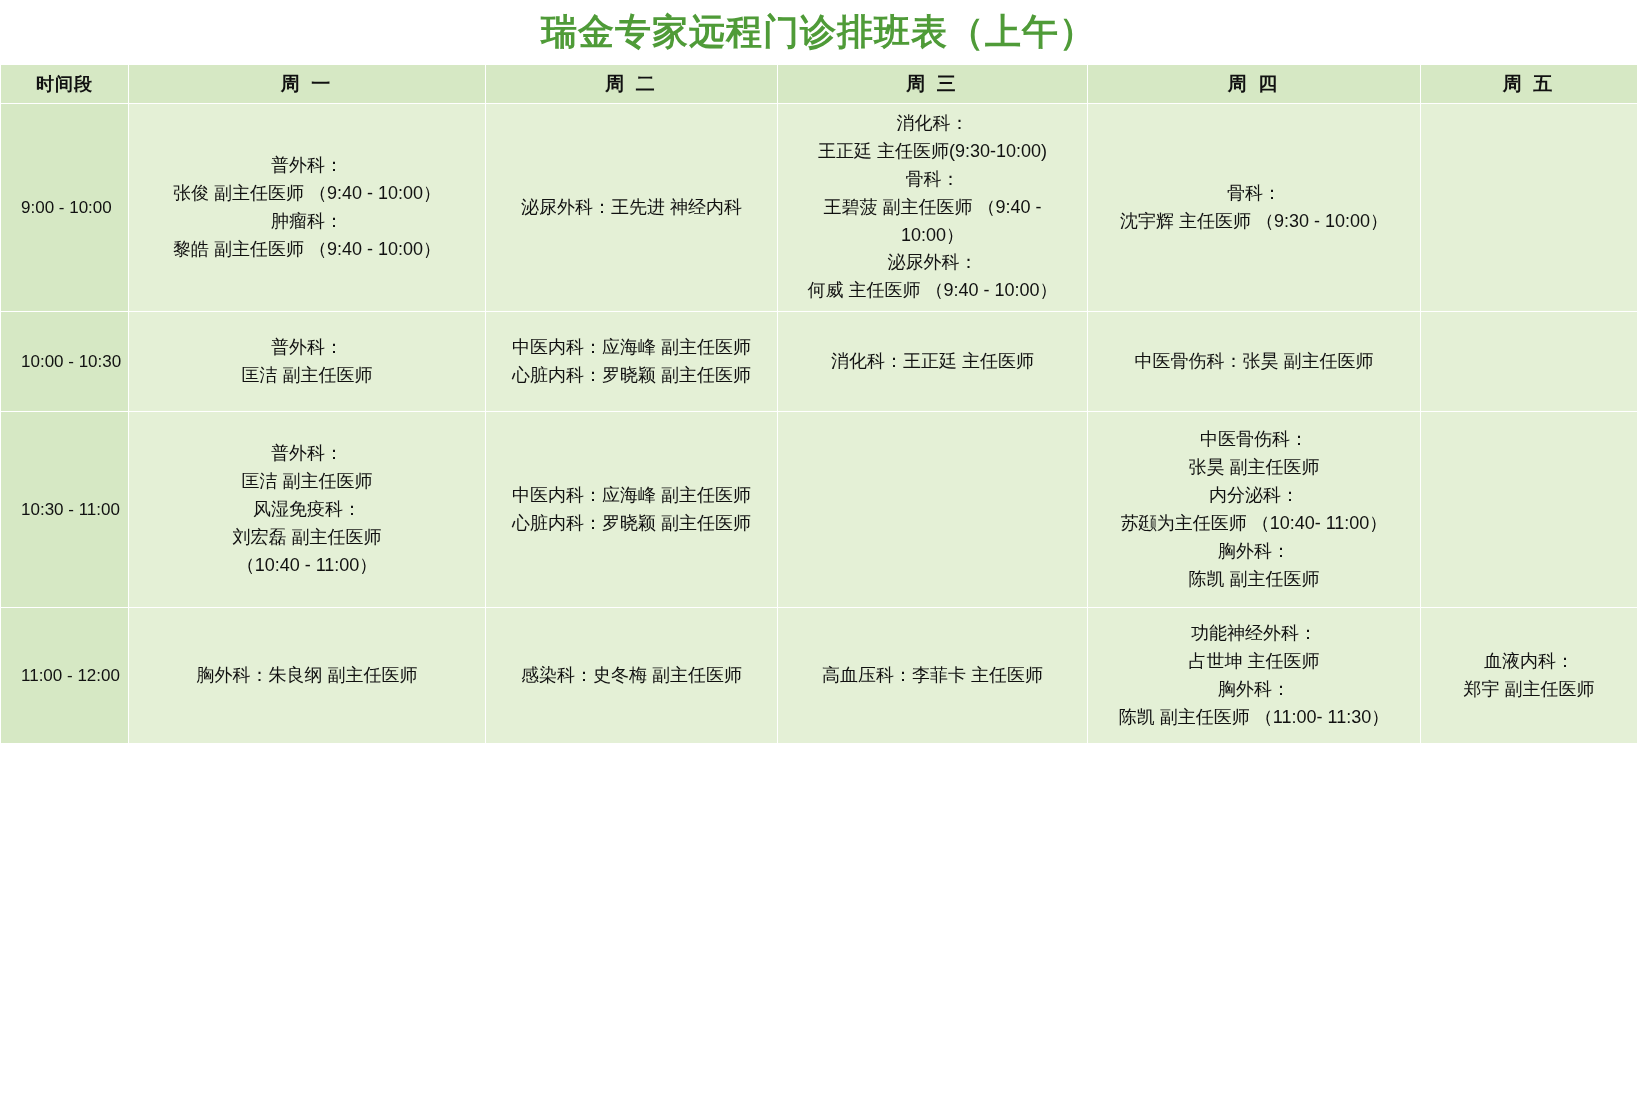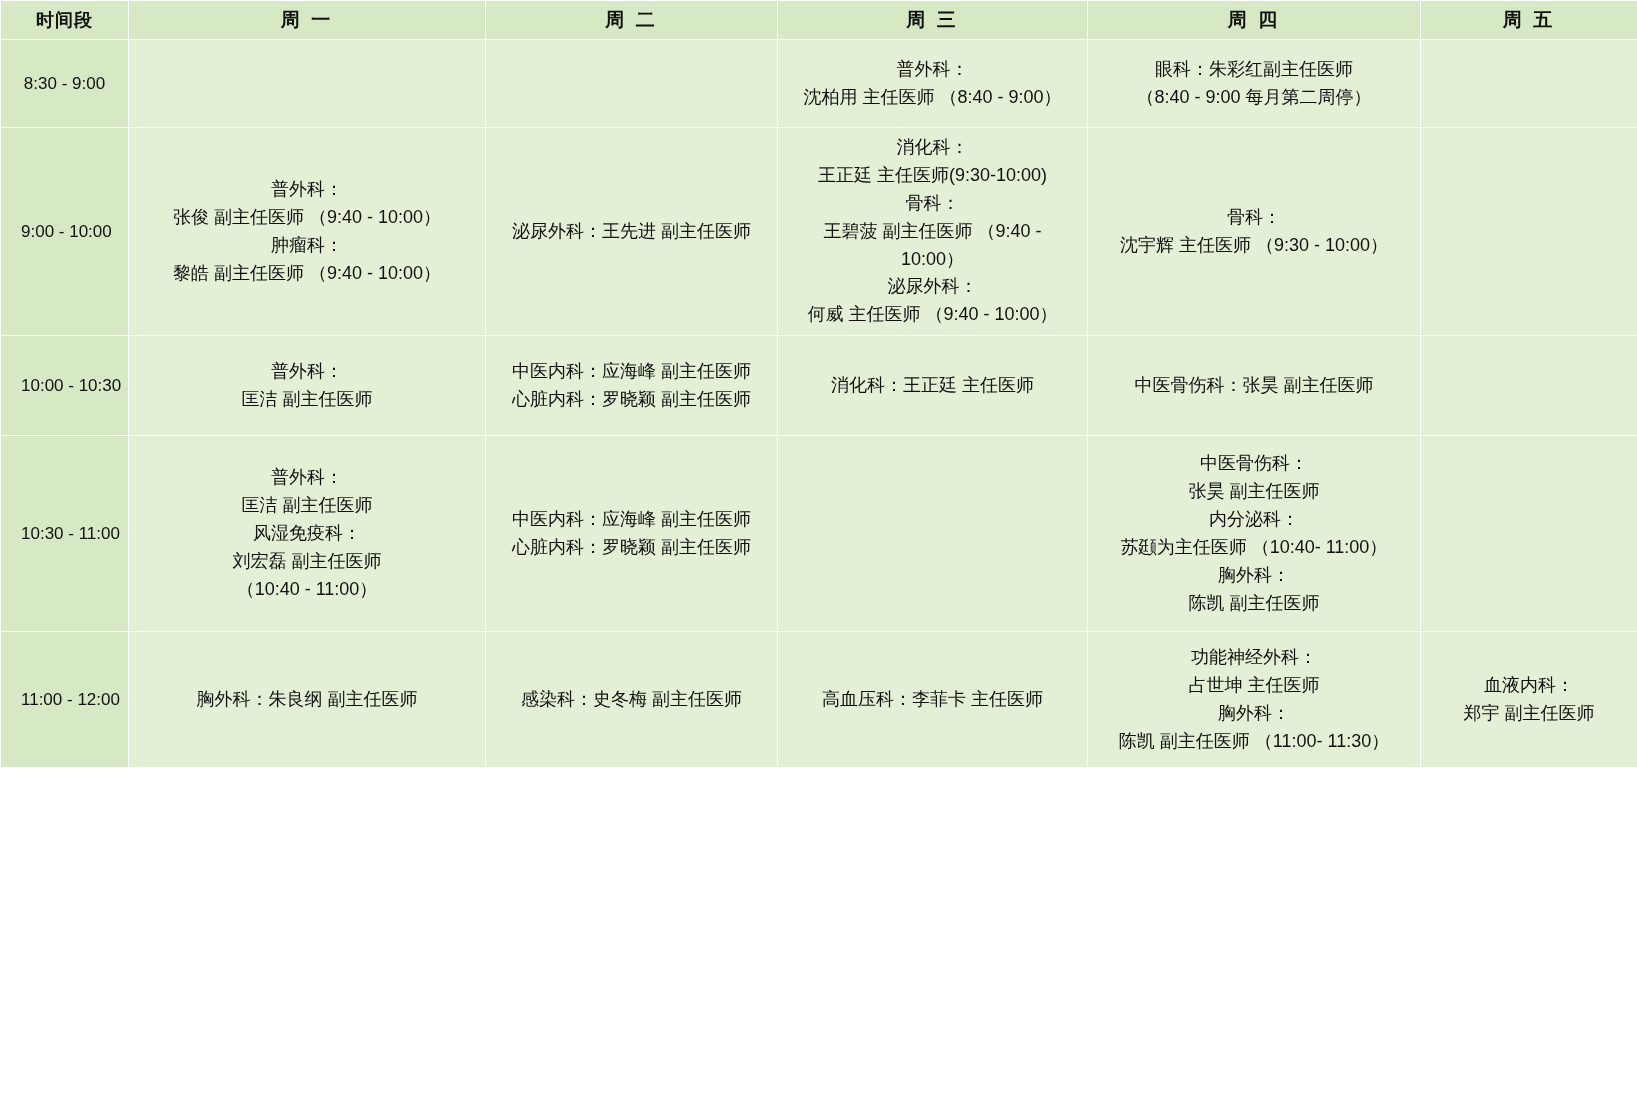--- a/index.html
+++ b/index.html
@@ -90,20 +90,23 @@
   tr.r4 td { height: 196px; }
   tr.r5 td { height: 136px; }
   tr.r6 td { height: 100px; }
   tr.r7 td { height: 100px; }
 </style>
 </head>
 <body>
 
 <div class="page">
 
+  <div class="title-bar">
+    <div class="title-text">瑞金专家远程门诊排班表（上午）</div>
+  </div>
 
   <table class="schedule">
     <colgroup>
       <col class="c-time">
       <col class="c-mon">
       <col class="c-tue">
       <col class="c-wed">
       <col class="c-thu">
       <col class="c-fri">
     </colgroup>
@@ -112,51 +115,31 @@
         <th class="time-head">时间段</th>
         <th>周 一</th>
         <th>周 二</th>
         <th>周 三</th>
         <th>周 四</th>
         <th>周 五</th>
       </tr>
     </thead>
     <tbody>
 
-      <tr class="r1">
-        <td class="time-cell">8:30 - 9:00</td>
-        <td class="slot">
-            <span class="lines"></span>
-          </td>
-        <td class="slot">
-            <span class="lines"></span>
-          </td>
-        <td class="slot">
-            <span class="lines">普外科：
-沈柏用 主任医师 （8:40 - 9:00）</span>
-          </td>
-        <td class="slot">
-            <span class="lines">眼科：朱彩红副主任医师
-（8:40 - 9:00 每月第二周停）</span>
-          </td>
-        <td class="slot">
-            <span class="lines"></span>
-          </td>
-      </tr>
 
       <tr class="r2">
         <td class="time-cell">9:00 - 10:00</td>
         <td class="slot">
             <span class="lines">普外科：
 张俊 副主任医师 （9:40 - 10:00）
 肿瘤科：
 黎皓 副主任医师 （9:40 - 10:00）</span>
           </td>
         <td class="slot">
-            <span class="lines">泌尿外科：王先进 副主任医师</span>
+            <span class="lines">泌尿外科：王先进 神经内科</span>
           </td>
         <td class="slot">
             <span class="lines">消化科：
 王正廷 主任医师(9:30-10:00)
 骨科：
 王碧菠 副主任医师 （9:40 - 10:00）
 泌尿外科：
 何威 主任医师 （9:40 - 10:00）</span>
           </td>
         <td class="slot">

